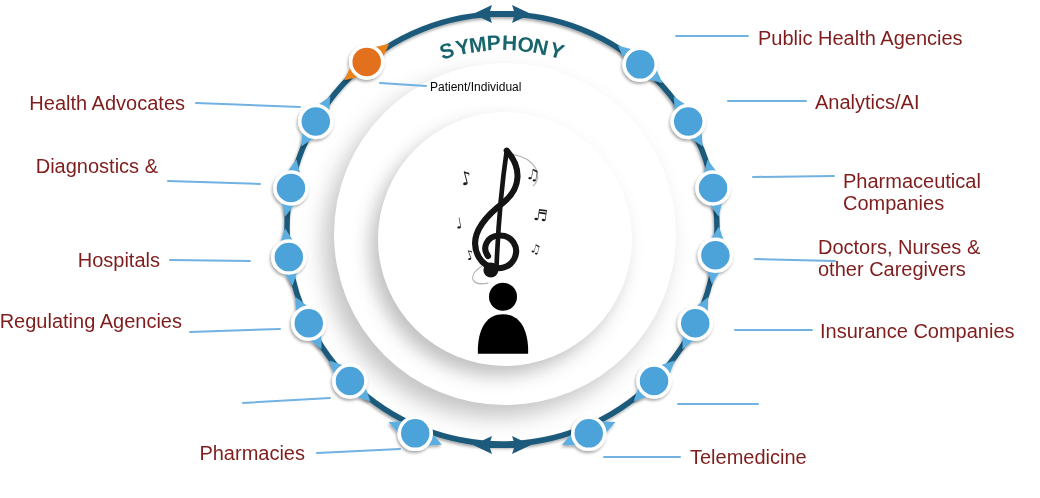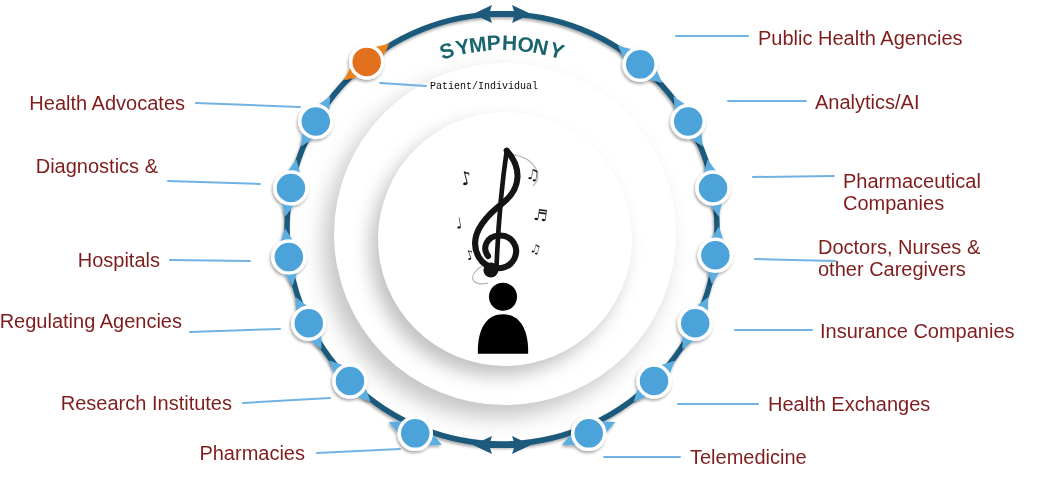--- a/index.html
+++ b/index.html
@@ -19,21 +19,21 @@
   svg.overlay{position:absolute;left:0;top:0;z-index:3;}
   #arc-title{position:absolute;left:0;top:0;width:100%;height:100%;z-index:4;pointer-events:none;}
   #arc-title span{
     position:absolute;font-size:21px;font-weight:bold;
     letter-spacing:0.5px;
   }
   #labels{position:absolute;left:0;top:0;width:100%;height:100%;z-index:5;}
   .spoke-label{position:absolute;font-size:20px;line-height:22px;color:#7f1d1d;white-space:nowrap;}
   .spoke-label.align-right{text-align:right;}
   .spoke-label.align-left{text-align:left;}
-  .spoke-label.patient{font-size:10px;color:#070707;font-family:Liberation Mono, monospace;}
+  .spoke-label.patient{font-size:12px;color:#070707;}
   .center-art{position:absolute;z-index:6;}
   .note-glyph{font-family:"DejaVu Sans",sans-serif;fill:#1a1a1a;}
 </style>
 </head>
 <body>
 
 <div class="stage">
 
   <div class="center-circle outer"></div>
   <div class="center-circle inner"></div>
@@ -158,31 +158,25 @@
         <div>Pharmaceutical</div>
         <div>Companies</div>
       </div>
       <div class="spoke-label align-left" style="top: 236px; left: 818px;">
         <div>Doctors, Nurses &amp;</div>
         <div>other Caregivers</div>
       </div>
       <div class="spoke-label align-left" style="top: 320px; left: 820px;">
         <div>Insurance Companies</div>
       </div>
-      <div class="spoke-label align-left" style="top: 393px; left: 768px;">
-        <div>Health Exchanges</div>
-      </div>
       <div class="spoke-label align-left" style="top: 446px; left: 690px;">
         <div>Telemedicine</div>
       </div>
       <div class="spoke-label align-right" style="top: 442px; right: 735px;">
         <div>Pharmacies</div>
-      </div>
-      <div class="spoke-label align-right" style="top: 392px; right: 808px;">
-        <div>Research Institutes</div>
       </div>
       <div class="spoke-label align-right" style="top: 310px; right: 858px;">
         <div>Regulating Agencies</div>
       </div>
       <div class="spoke-label align-right" style="top: 249px; right: 880px; text-align: center;">
         <div>Hospitals</div>
       </div>
       <div class="spoke-label align-right" style="top: 155px; right: 882px;">
         <div>Diagnostics &amp;</div>
       </div>

